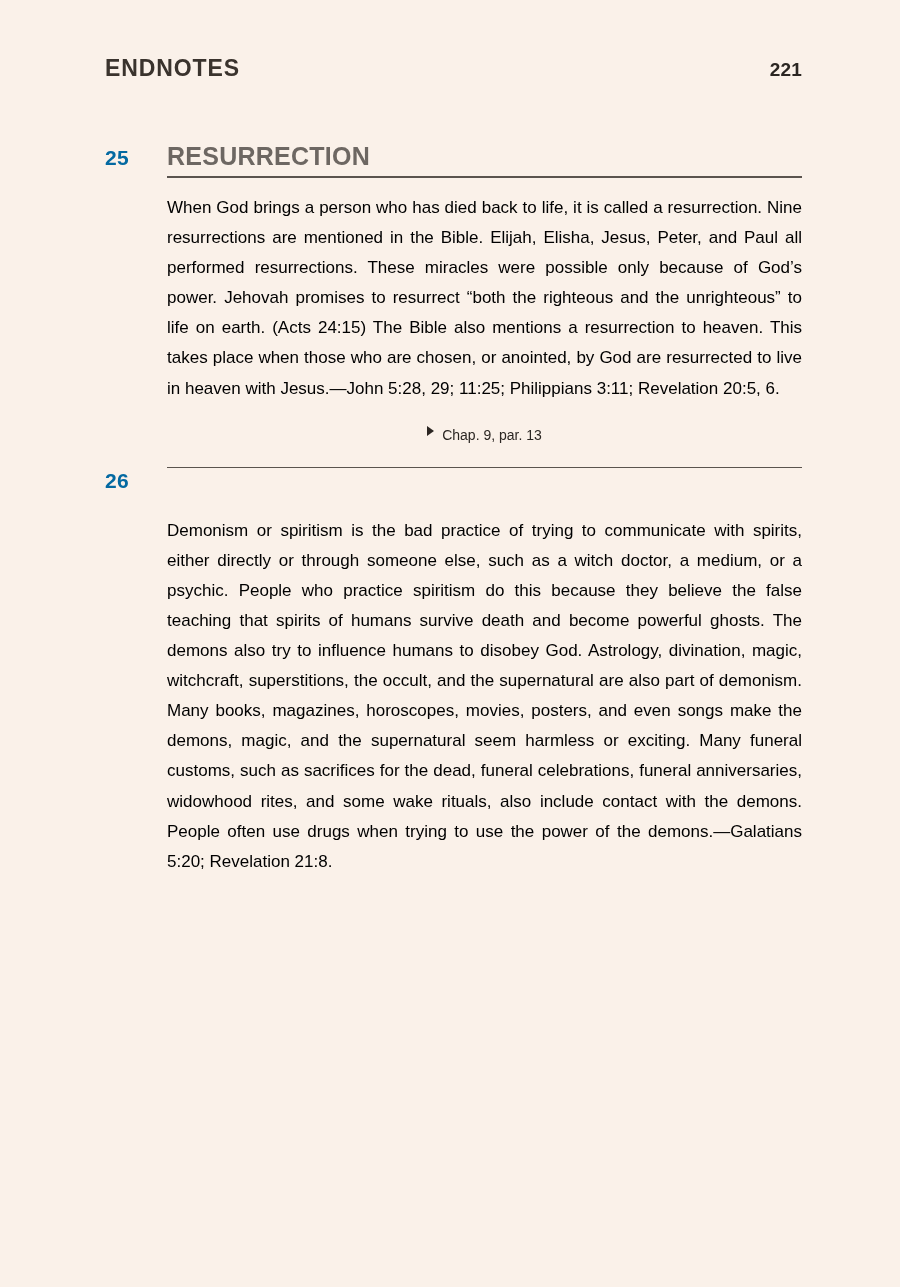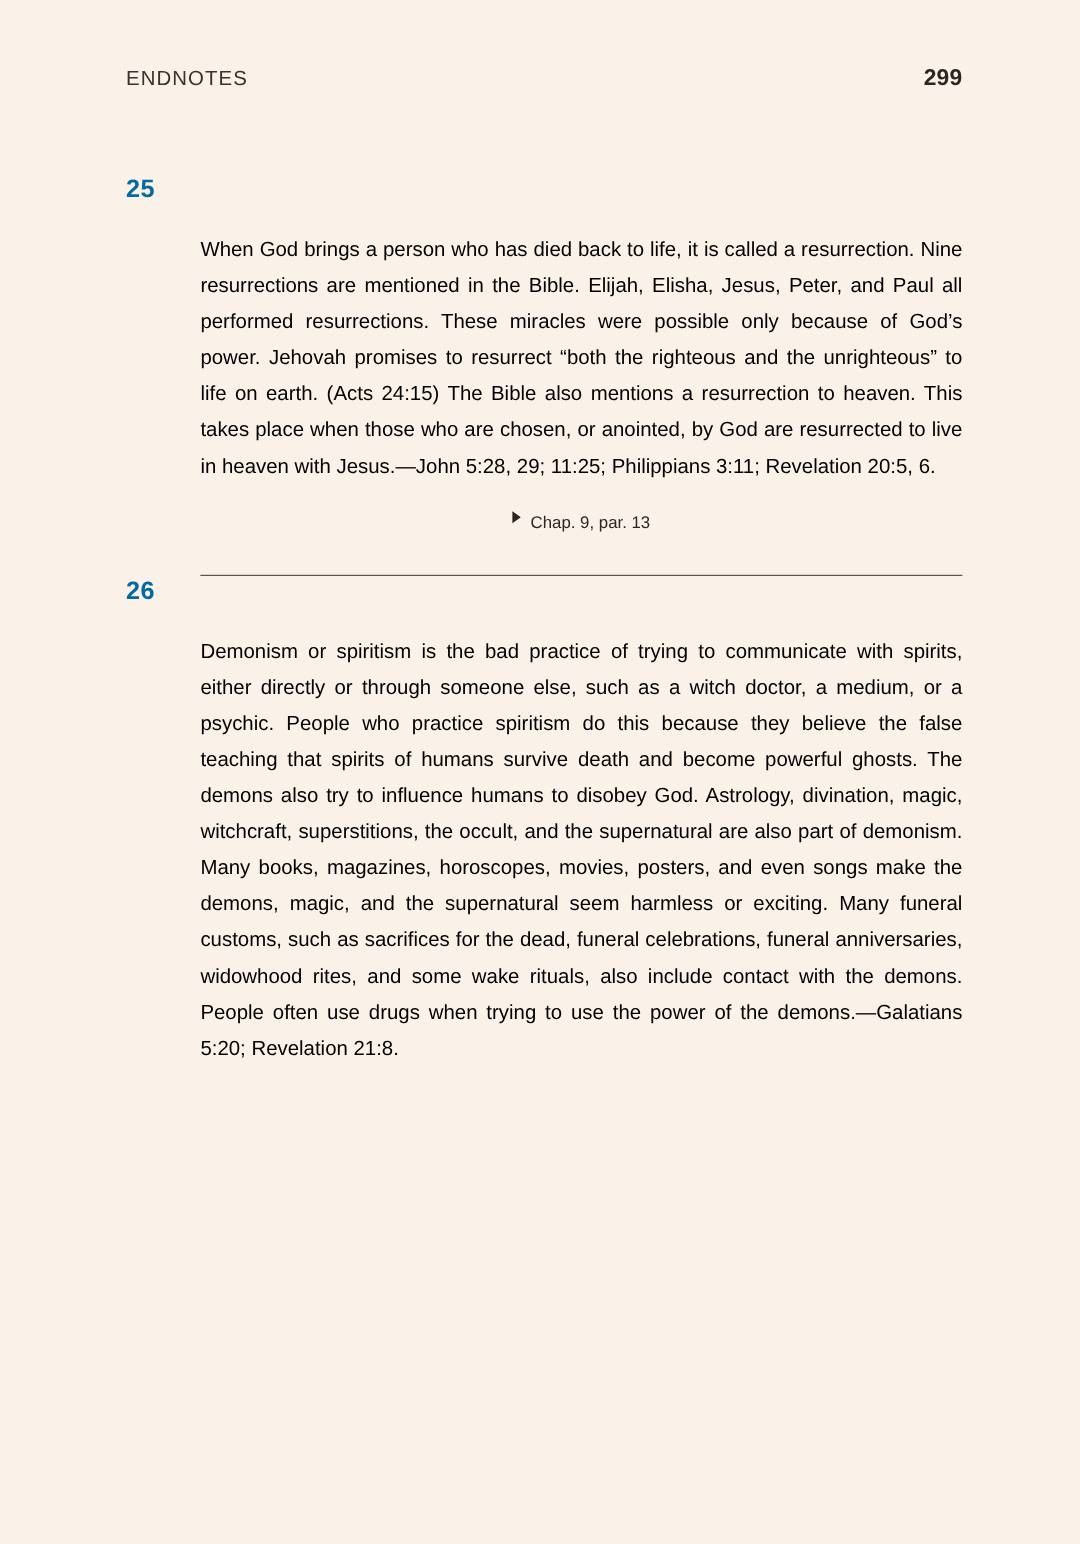--- a/index.html
+++ b/index.html
@@ -26,24 +26,24 @@
   .running-head {
     position: absolute;
     top: 55px;
     left: 105px;
     width: 697px;
     display: flex;
     align-items: baseline;
     justify-content: space-between;
   }
   .running-head-label {
-    font-size: 17px;
+    font-size: 23px;
     letter-spacing: 0.9px;
     color: #3a332d;
-    font-weight: 400;
+    font-weight: 700;
   }
   .running-head-folio {
     font-size: 19px;
     font-weight: 700;
     color: #2b2622;
     letter-spacing: 0.2px;
   }
 
   
   .content {
@@ -51,21 +51,21 @@
     top: 140px;
     left: 105px;
     width: 697px;
   }
 
   
   .entry {
     position: relative;
   }
   .entry + .entry {
-    margin-top: 26px;
+    margin-top: 14px;
   }
 
   .entry-head {
     position: relative;
     height: 44px;
   }
   .entry-number {
     position: absolute;
     left: 0;
     top: 6px;
@@ -130,28 +130,32 @@
     flex: 0 0 auto;
   }
 </style>
 </head>
 <body>
 
 <div class="page">
 
   <div class="running-head">
     <span class="running-head-label">ENDNOTES</span>
-    <span class="running-head-folio">299</span>
+    <span class="running-head-folio">221</span>
   </div>
 
   <div class="content">
 
     <div class="entry">
       <div class="entry-head">
         <span class="entry-number">25</span>
+        <div class="entry-title-wrap">
+          <div class="entry-title">RESURRECTION</div>
+          <div class="entry-rule"></div>
+        </div>
       </div>
       <p class="entry-body">When God brings a person who has died back to life, it is called a resurrection. Nine resurrections are mentioned in the Bible. Elijah, Elisha, Jesus, Peter, and Paul all performed resurrections. These miracles were possible only because of God’s power. Jehovah promises to resurrect “both the righteous and the unrighteous” to life on earth. (Acts 24:15) The Bible also mentions a resurrection to heaven. This takes place when those who are chosen, or anointed, by God are resurrected to live in heaven with Jesus.—John 5:28, 29; 11:25; Philippians 3:11; Revelation 20:5, 6.</p>
       <div class="entry-ref">
         <span class="ref-bullet"></span>
         <span>Chap. 9, par. 13</span>
       </div>
     </div>
 
     <div class="entry">
       <div class="entry-head">

